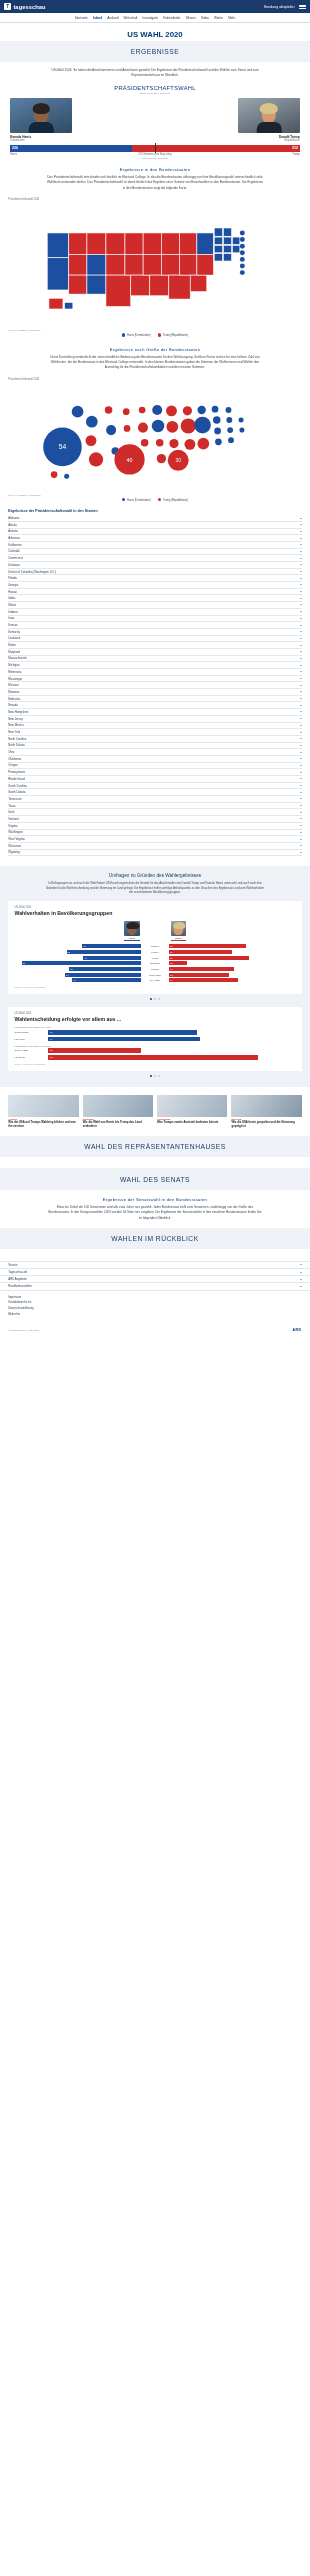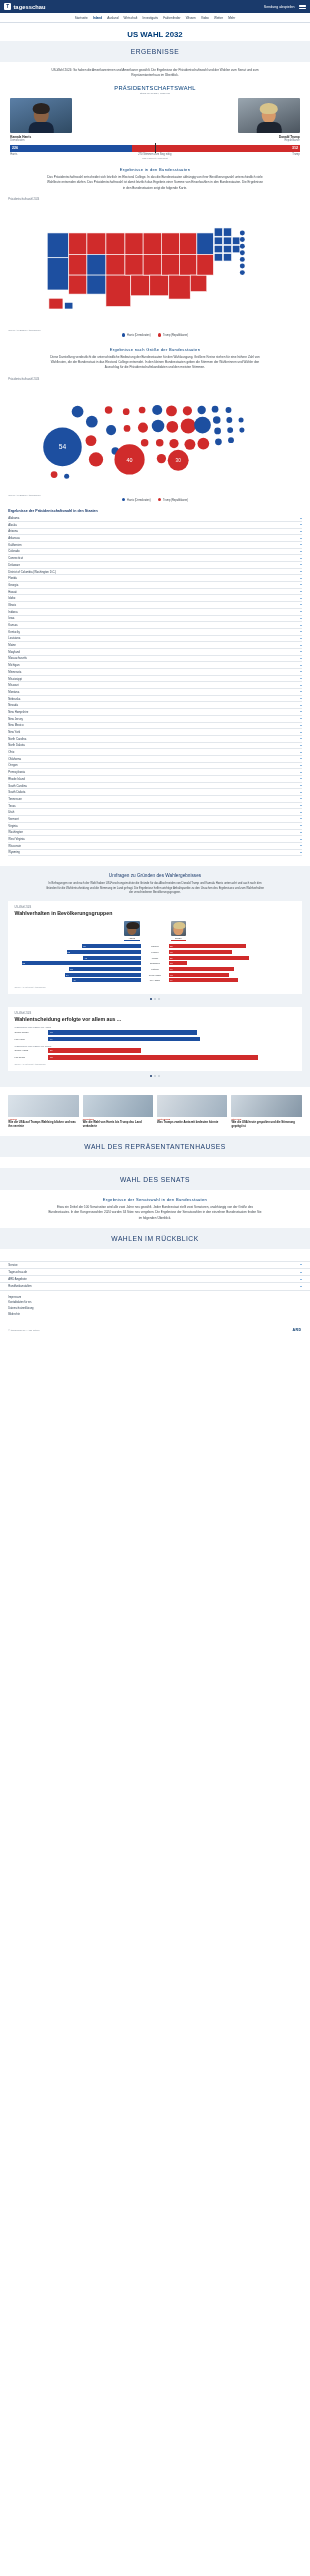--- a/index.html
+++ b/index.html
@@ -219,21 +219,21 @@
   <div class="navitem">Ausland</div>
   <div class="navitem">Wirtschaft</div>
   <div class="navitem">Investigativ</div>
   <div class="navitem">Faktenfinder</div>
   <div class="navitem">Wissen</div>
   <div class="navitem">Video</div>
   <div class="navitem">Wetter</div>
   <div class="navitem">Mehr</div>
 </div>
 
-<h1 class="page-title">US WAHL 2032</h1>
+<h1 class="page-title">US WAHL 2020</h1>
 
 <h2 class="band">ERGEBNISSE</h2>
 <p class="lede">US-Wahl 2024: So haben die Amerikanerinnen und Amerikaner gewählt. Die Ergebnisse der Präsidentschaftswahl und der Wahlen zum Senat und zum Repräsentantenhaus im Überblick.</p>
 
 <h3 class="sub">PRÄSIDENTSCHAFTSWAHL</h3>
 <div class="sub-meta">Stand: 20.11.2024, 08:55 Uhr</div>
 
 <div class="cand-row">
   <div class="cand">
     <div class="cand-photo harris">

